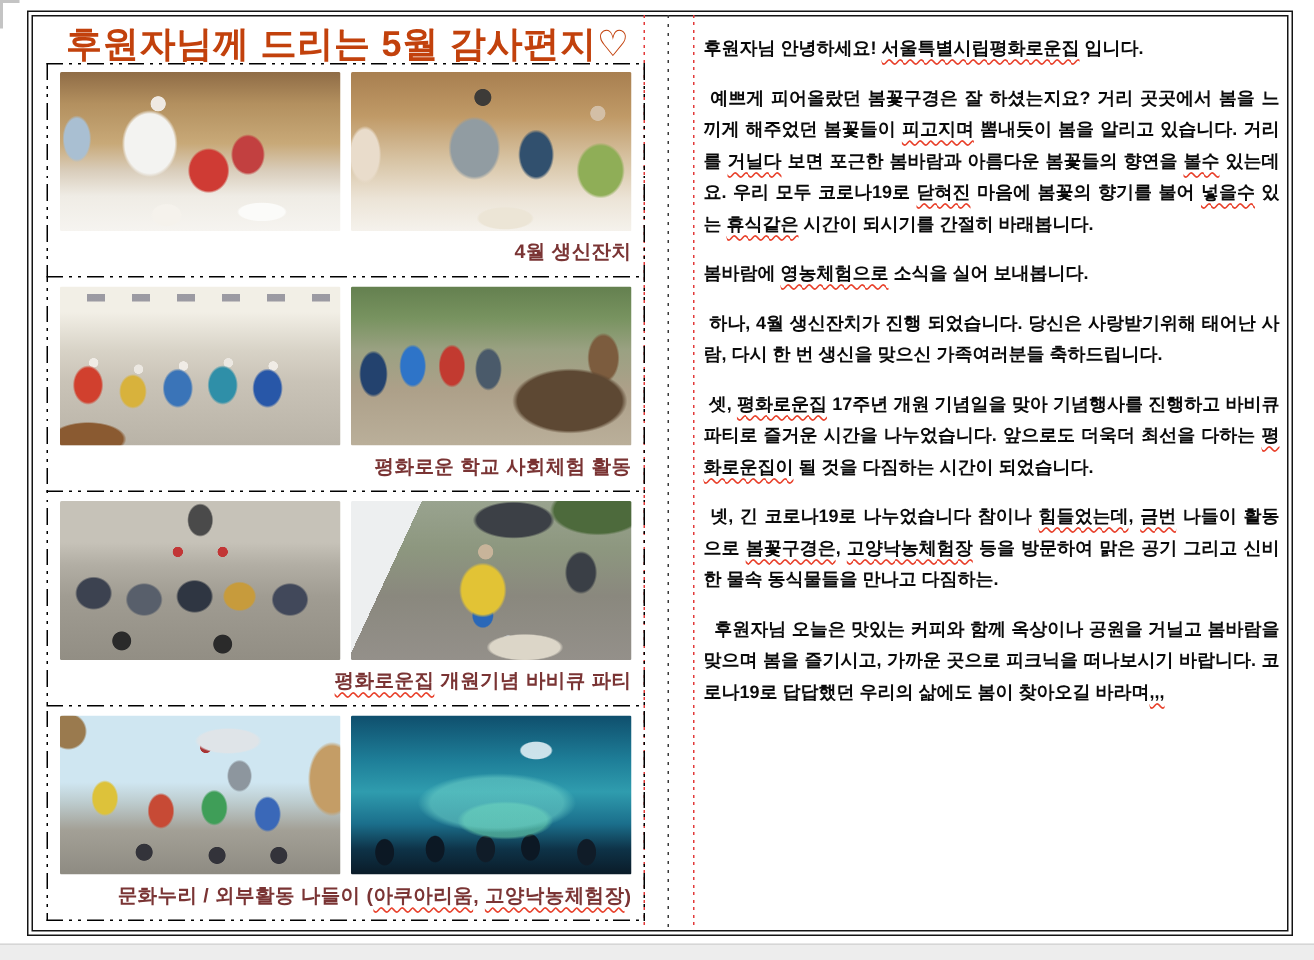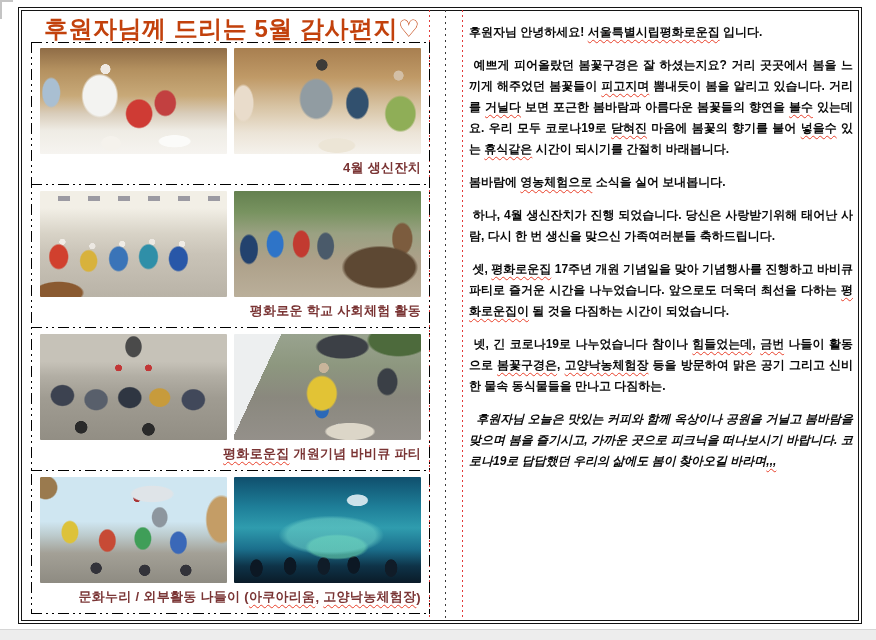--- a/index.html
+++ b/index.html
@@ -129,21 +129,21 @@
     radial-gradient(10px 14px at 12% 86%,#0c1824 60%,transparent 66%),
     radial-gradient(10px 14px at 30% 84%,#0c1824 60%,transparent 66%),
     radial-gradient(10px 14px at 48% 84%,#101c28 60%,transparent 66%),
     radial-gradient(10px 14px at 64% 83%,#0c1824 60%,transparent 66%),
     radial-gradient(10px 14px at 84% 86%,#101c28 60%,transparent 66%),
     linear-gradient(180deg,#0f4f6d 0%,#1e7e98 28%,#2f9cae 48%,#1b6f8c 68%,#0e3348 84%,#0a1b28 100%);}
   
   .letter{position:absolute;left:469px;top:22px;width:384px;color:#0a0a0a;}
   .letter p{margin:0 0 12px;font-size:12px;font-weight:bold;line-height:21px;
     text-align:justify;word-break:break-all;white-space:pre-wrap;}
-  .letter p.gap{margin-top:10px;font-style:italic;}
+  .letter p.gap{margin-top:10px;}
   .wavy{text-decoration-line:underline;text-decoration-style:wavy;
     text-decoration-color:#e8402a;text-decoration-thickness:1px;text-underline-offset:3px;}
 </style>
 </head>
 <body>
 
 <div class="corner-mark"></div>
 <div class="bottom-strip"></div>
 
 <div class="page-border">

